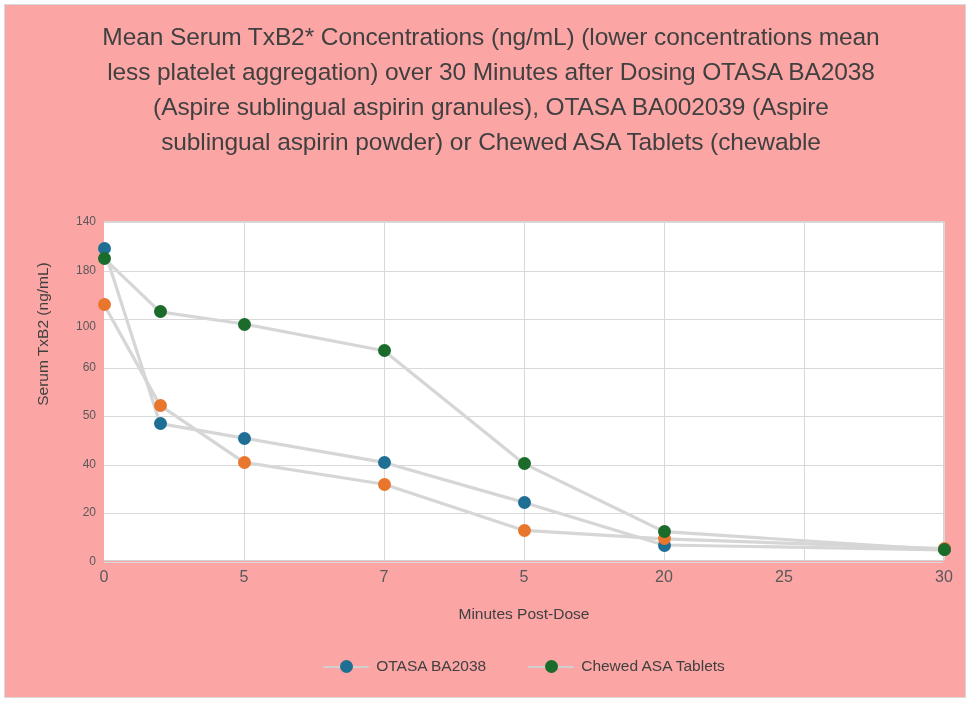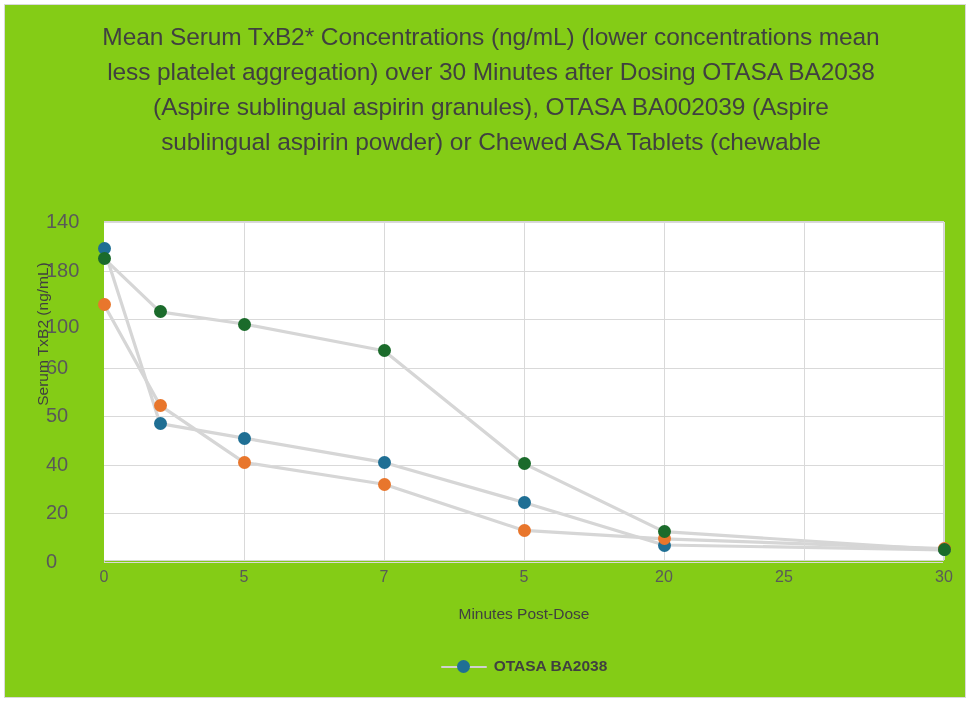--- a/index.html
+++ b/index.html
@@ -13,21 +13,21 @@
     font-family: "Liberation Sans", sans-serif;
     overflow: hidden;
   }
   #frame {
     position: absolute;
     left: 4px;
     top: 4px;
     width: 962px;
     height: 694px;
     border: 1px solid #d9d9d9;
-    background: #84cc16;
+    background: #fca5a5;
     box-sizing: border-box;
   }
 
   
   #chart-title {
     position: absolute;
     left: 96px;
     top: 14px;
     width: 780px;
     text-align: center;
@@ -78,22 +78,22 @@
     width: 1px;
     height: 341px;
     background: #c8c8c8;
   }
 
   
   .ytick {
     position: absolute;
     right: 0;
     width: 50px;
-    text-align: left;
-    font-size: 20px;
+    text-align: right;
+    font-size: 12px;
     color: #595959;
     transform: translateY(-50%);
   }
   #ytick-holder {
     position: absolute;
     left: 35px;
     top: 216px;
     width: 56px;
     height: 340px;
   }
@@ -161,21 +161,20 @@
     width: 840px;
     display: flex;
     justify-content: center;
     align-items: center;
     gap: 42px;
   }
   .legend-item {
     display: flex;
     align-items: center;
     gap: 7px;
-    font-weight: bold;
   }
   .legend-swatch {
     position: relative;
     width: 46px;
     height: 13px;
     display: inline-block;
   }
   .legend-line {
     position: absolute;
     top: 6px;
@@ -278,15 +277,22 @@
     <div id="y-axis-title">Serum TxB2 (ng/mL)</div>
 
     <div id="legend">
         <div class="legend-item">
           <span class="legend-swatch">
             <span class="legend-line"></span>
             <span class="legend-dot" style="background: rgb(31, 111, 148);"></span>
           </span>
           <span class="legend-label">OTASA BA2038</span>
         </div>
+        <div class="legend-item">
+          <span class="legend-swatch">
+            <span class="legend-line"></span>
+            <span class="legend-dot" style="background: rgb(27, 107, 43);"></span>
+          </span>
+          <span class="legend-label">Chewed ASA Tablets</span>
+        </div>
       </div>
   </div>
 </div>
 
 </body></html>

